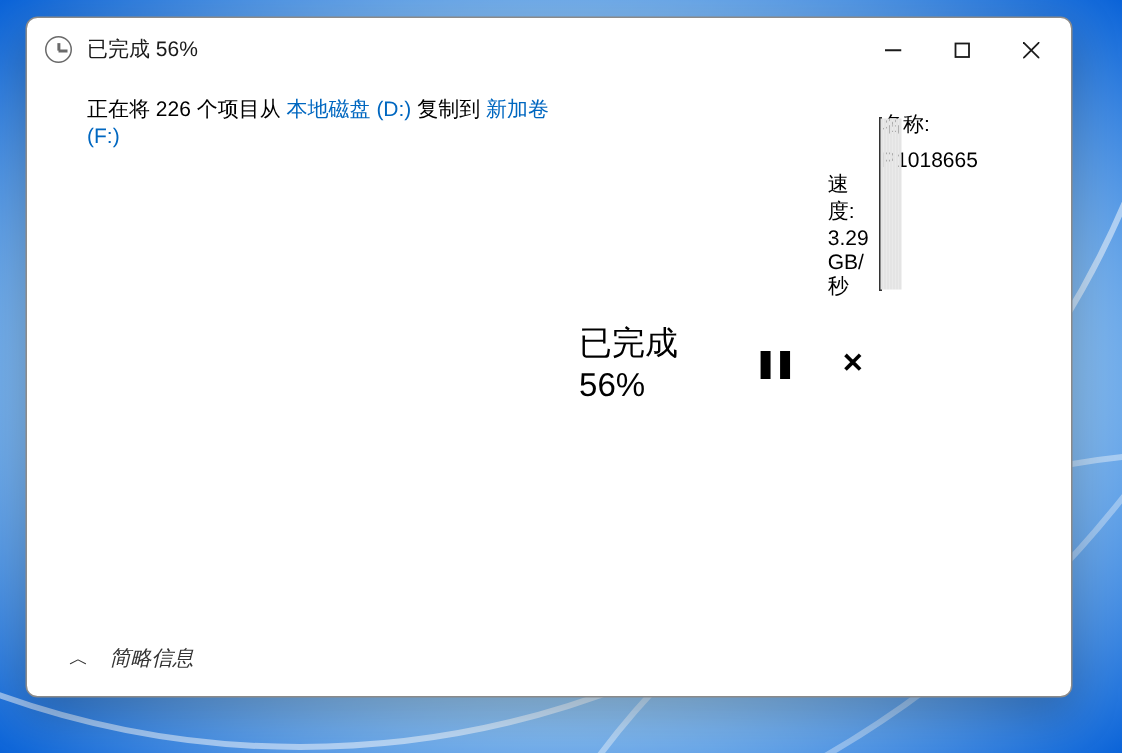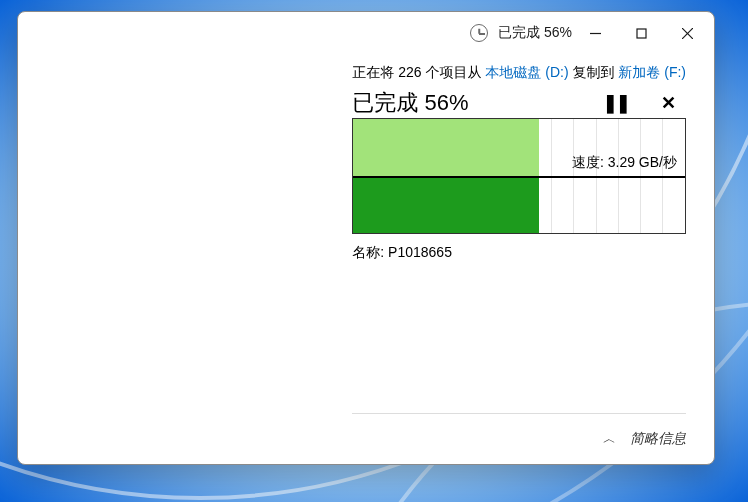--- a/index.html
+++ b/index.html
@@ -15,21 +15,21 @@
   .arc.a2 { width: 1400px; height: 1400px; left: -500px; top: -800px; border-color: rgba(255,255,255,0.35);}
   .arc.a3 { width: 1000px; height: 1000px; left: 300px; top: 300px; border-color: rgba(255,255,255,0.4);}
 
   .dialog {
     position: absolute; left: 17px; top: 11px;
     width: 698px; height: 454px;
     background: #fff;
     border: 1px solid #8a8a8a;
     border-radius: 8px;
     box-shadow: 0 10px 30px rgba(0,0,0,0.25);
-    display: flex; flex-direction: column; align-items: flex-end;
+    display: flex; flex-direction: column;
   }
 
   .titlebar {
     height: 42px; display: flex; align-items: center;
     padding: 0 4px 0 12px;
   }
   .title-icon {
     width: 18px; height: 18px; border: 1.5px solid #6a6a6a; border-radius: 50%;
     position: relative; margin-right: 10px;
   }
@@ -43,33 +43,33 @@
     width: 6px; height: 1.5px; background: #6a6a6a;
   }
   .title-text { font-size: 14px; color: #1a1a1a; }
   .win-controls { margin-left: auto; display: flex; }
   .win-btn {
     width: 46px; height: 32px; display: flex; align-items: center; justify-content: center;
     color: #1a1a1a; cursor: pointer;
   }
   .win-btn svg { width: 11px; height: 11px; stroke: currentColor; stroke-width: 1.2; fill: none; }
 
-  .body-area { padding: 10px 28px 0 28px; flex: 1; display: flex; flex-direction: column; }
+  .body-area { padding: 10px 28px 0 40px; flex: 1; display: flex; }
 
   .copy-line { font-size: 14px; color: #000; }
   .copy-line .link { color: #0067c0; cursor: pointer; }
 
   .progress-row { display: flex; align-items: center; margin-top: 6px; }
   .progress-text { font-size: 22px; color: #000; }
   .action-btns { margin-left: auto; display: flex; gap: 24px; margin-right: 6px; }
   .act-btn { cursor: pointer; padding: 4px; font-size: 18px; font-weight: bold; color: #000; }
   .act-btn.pause { letter-spacing: -2px; }
 
   .chart-wrap {
-    margin-top: 0; position: relative; height: 116px;
+    margin-top: 14px; position: relative; height: 116px;
     border: 1px solid #333;
   }
   .chart-grid {
     position: absolute; inset: 0;
     display: grid; grid-template-columns: repeat(15, 1fr);
     pointer-events: none;
   }
   .chart-grid div { border-right: 1px solid #e4e4e4; }
   .chart-grid div:last-child { border-right: none; }
   .chart-fill-top {

